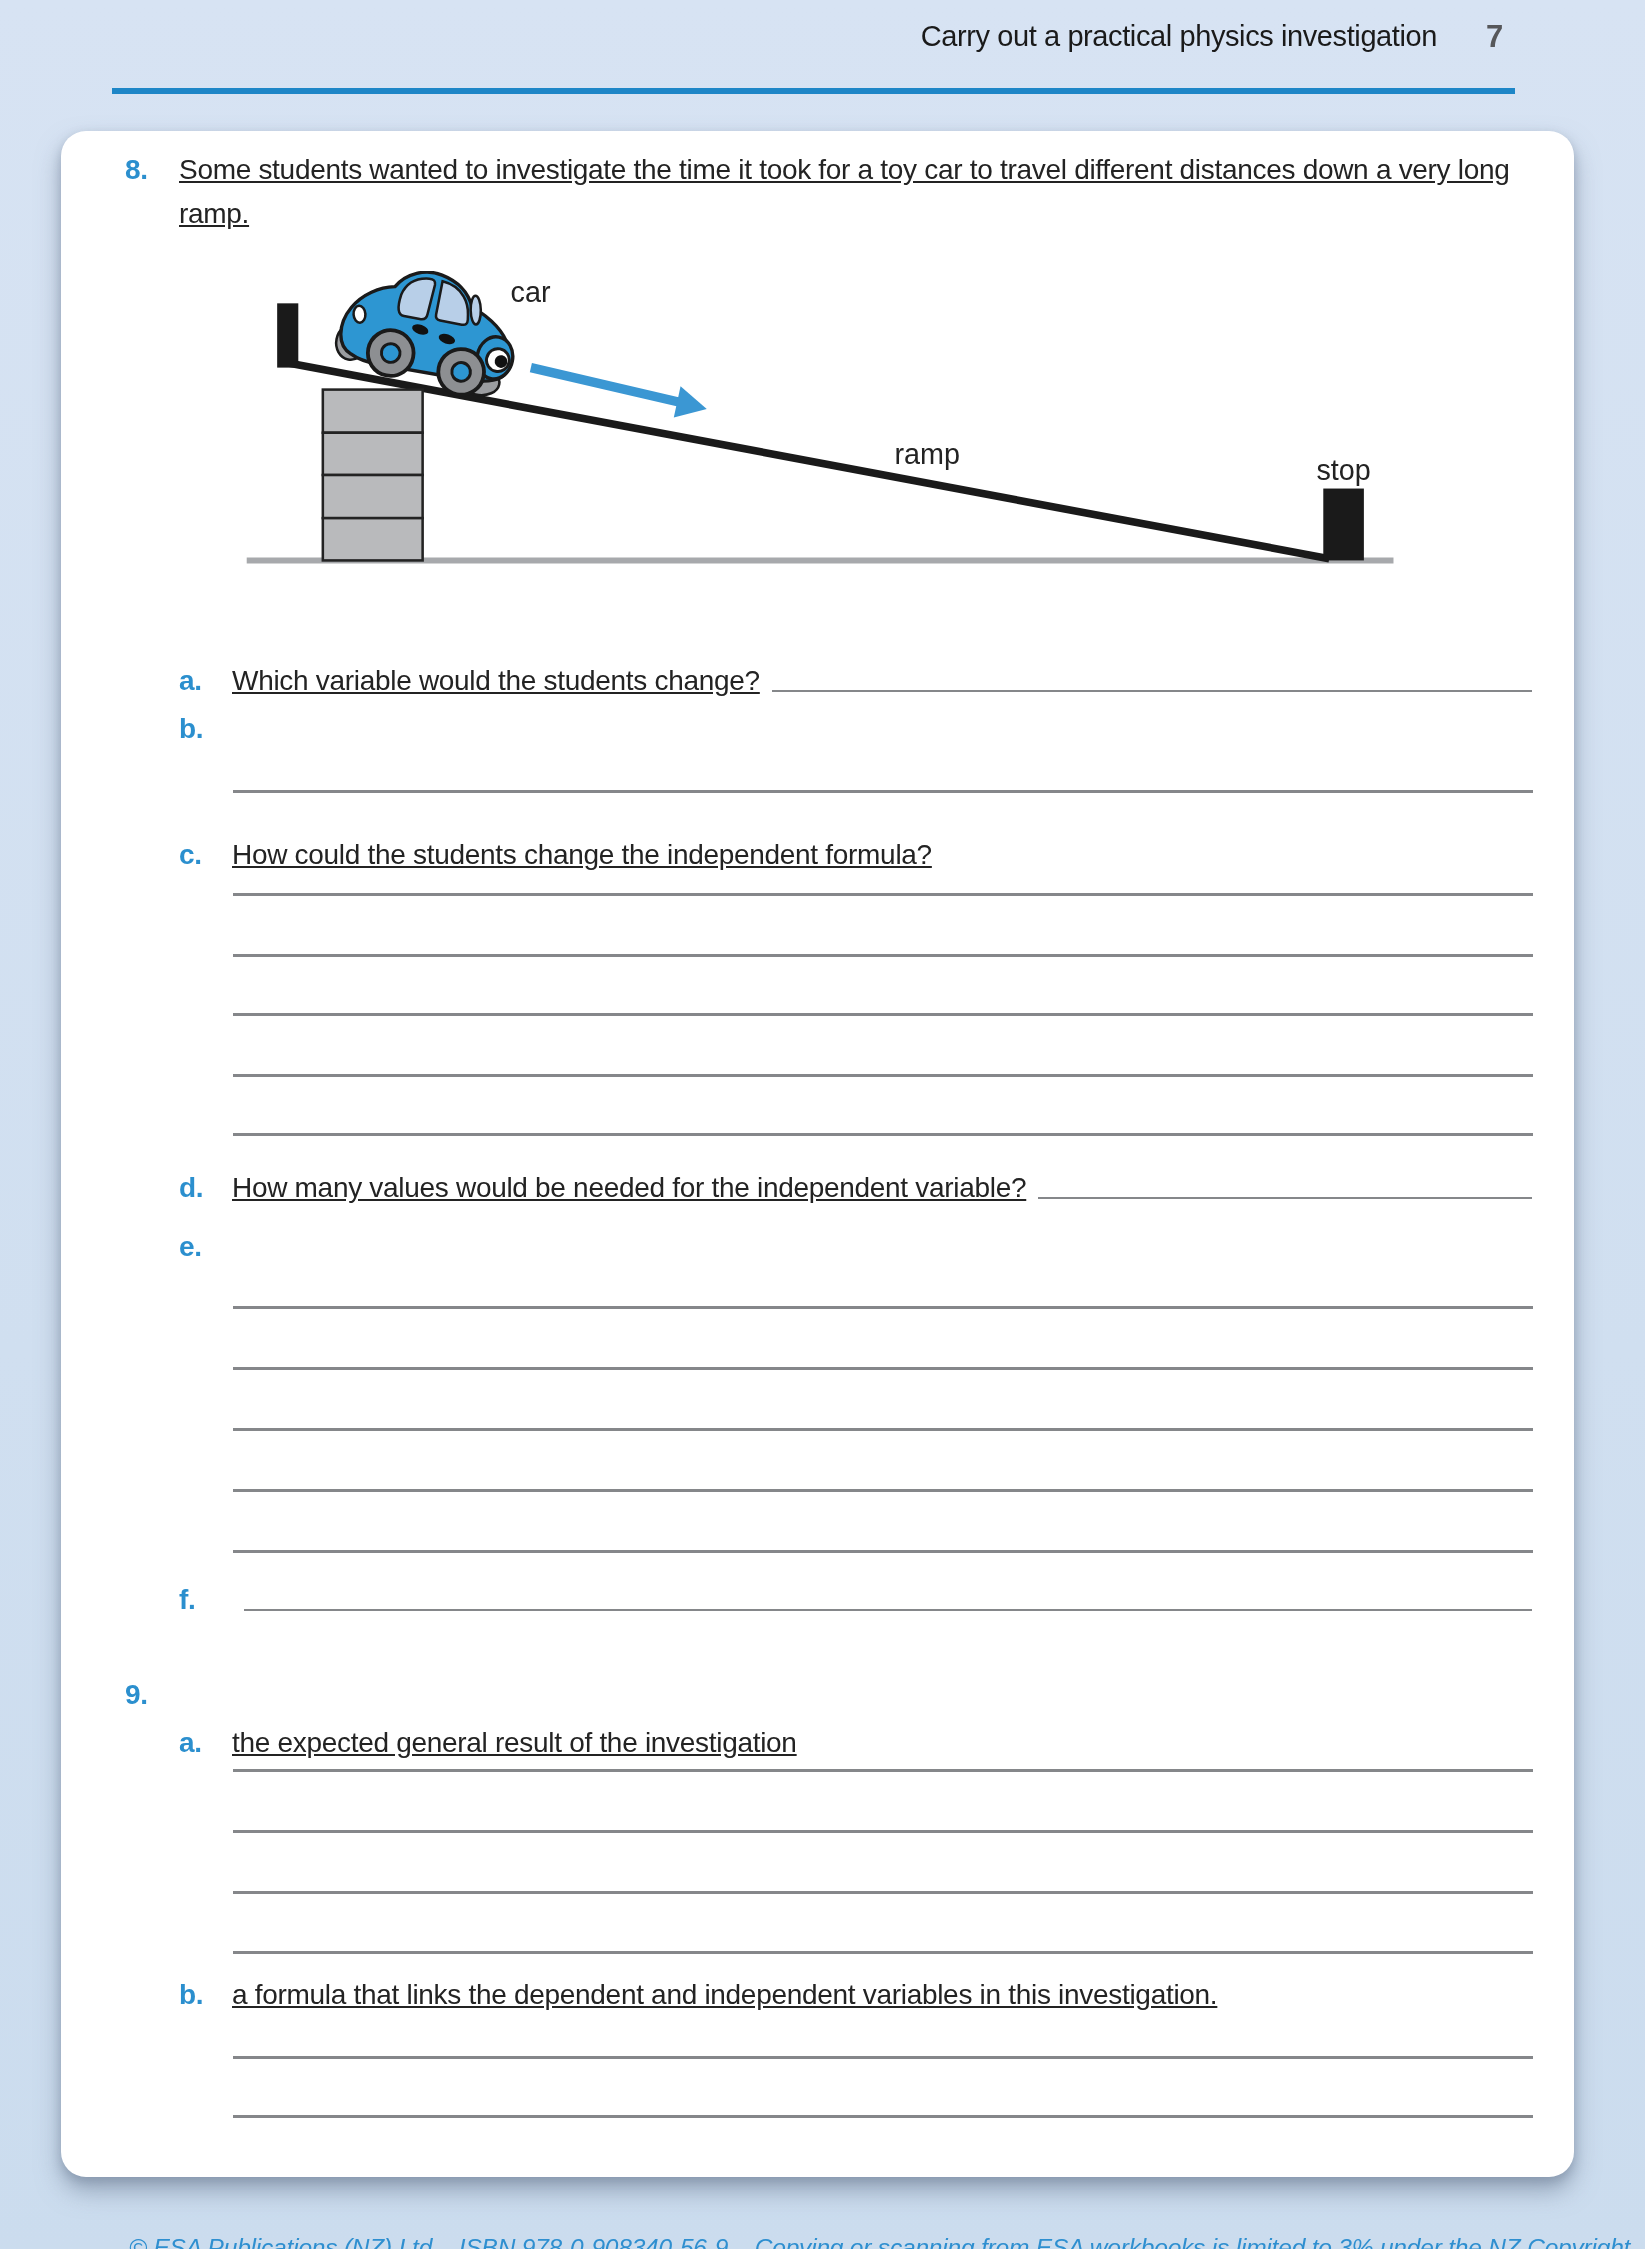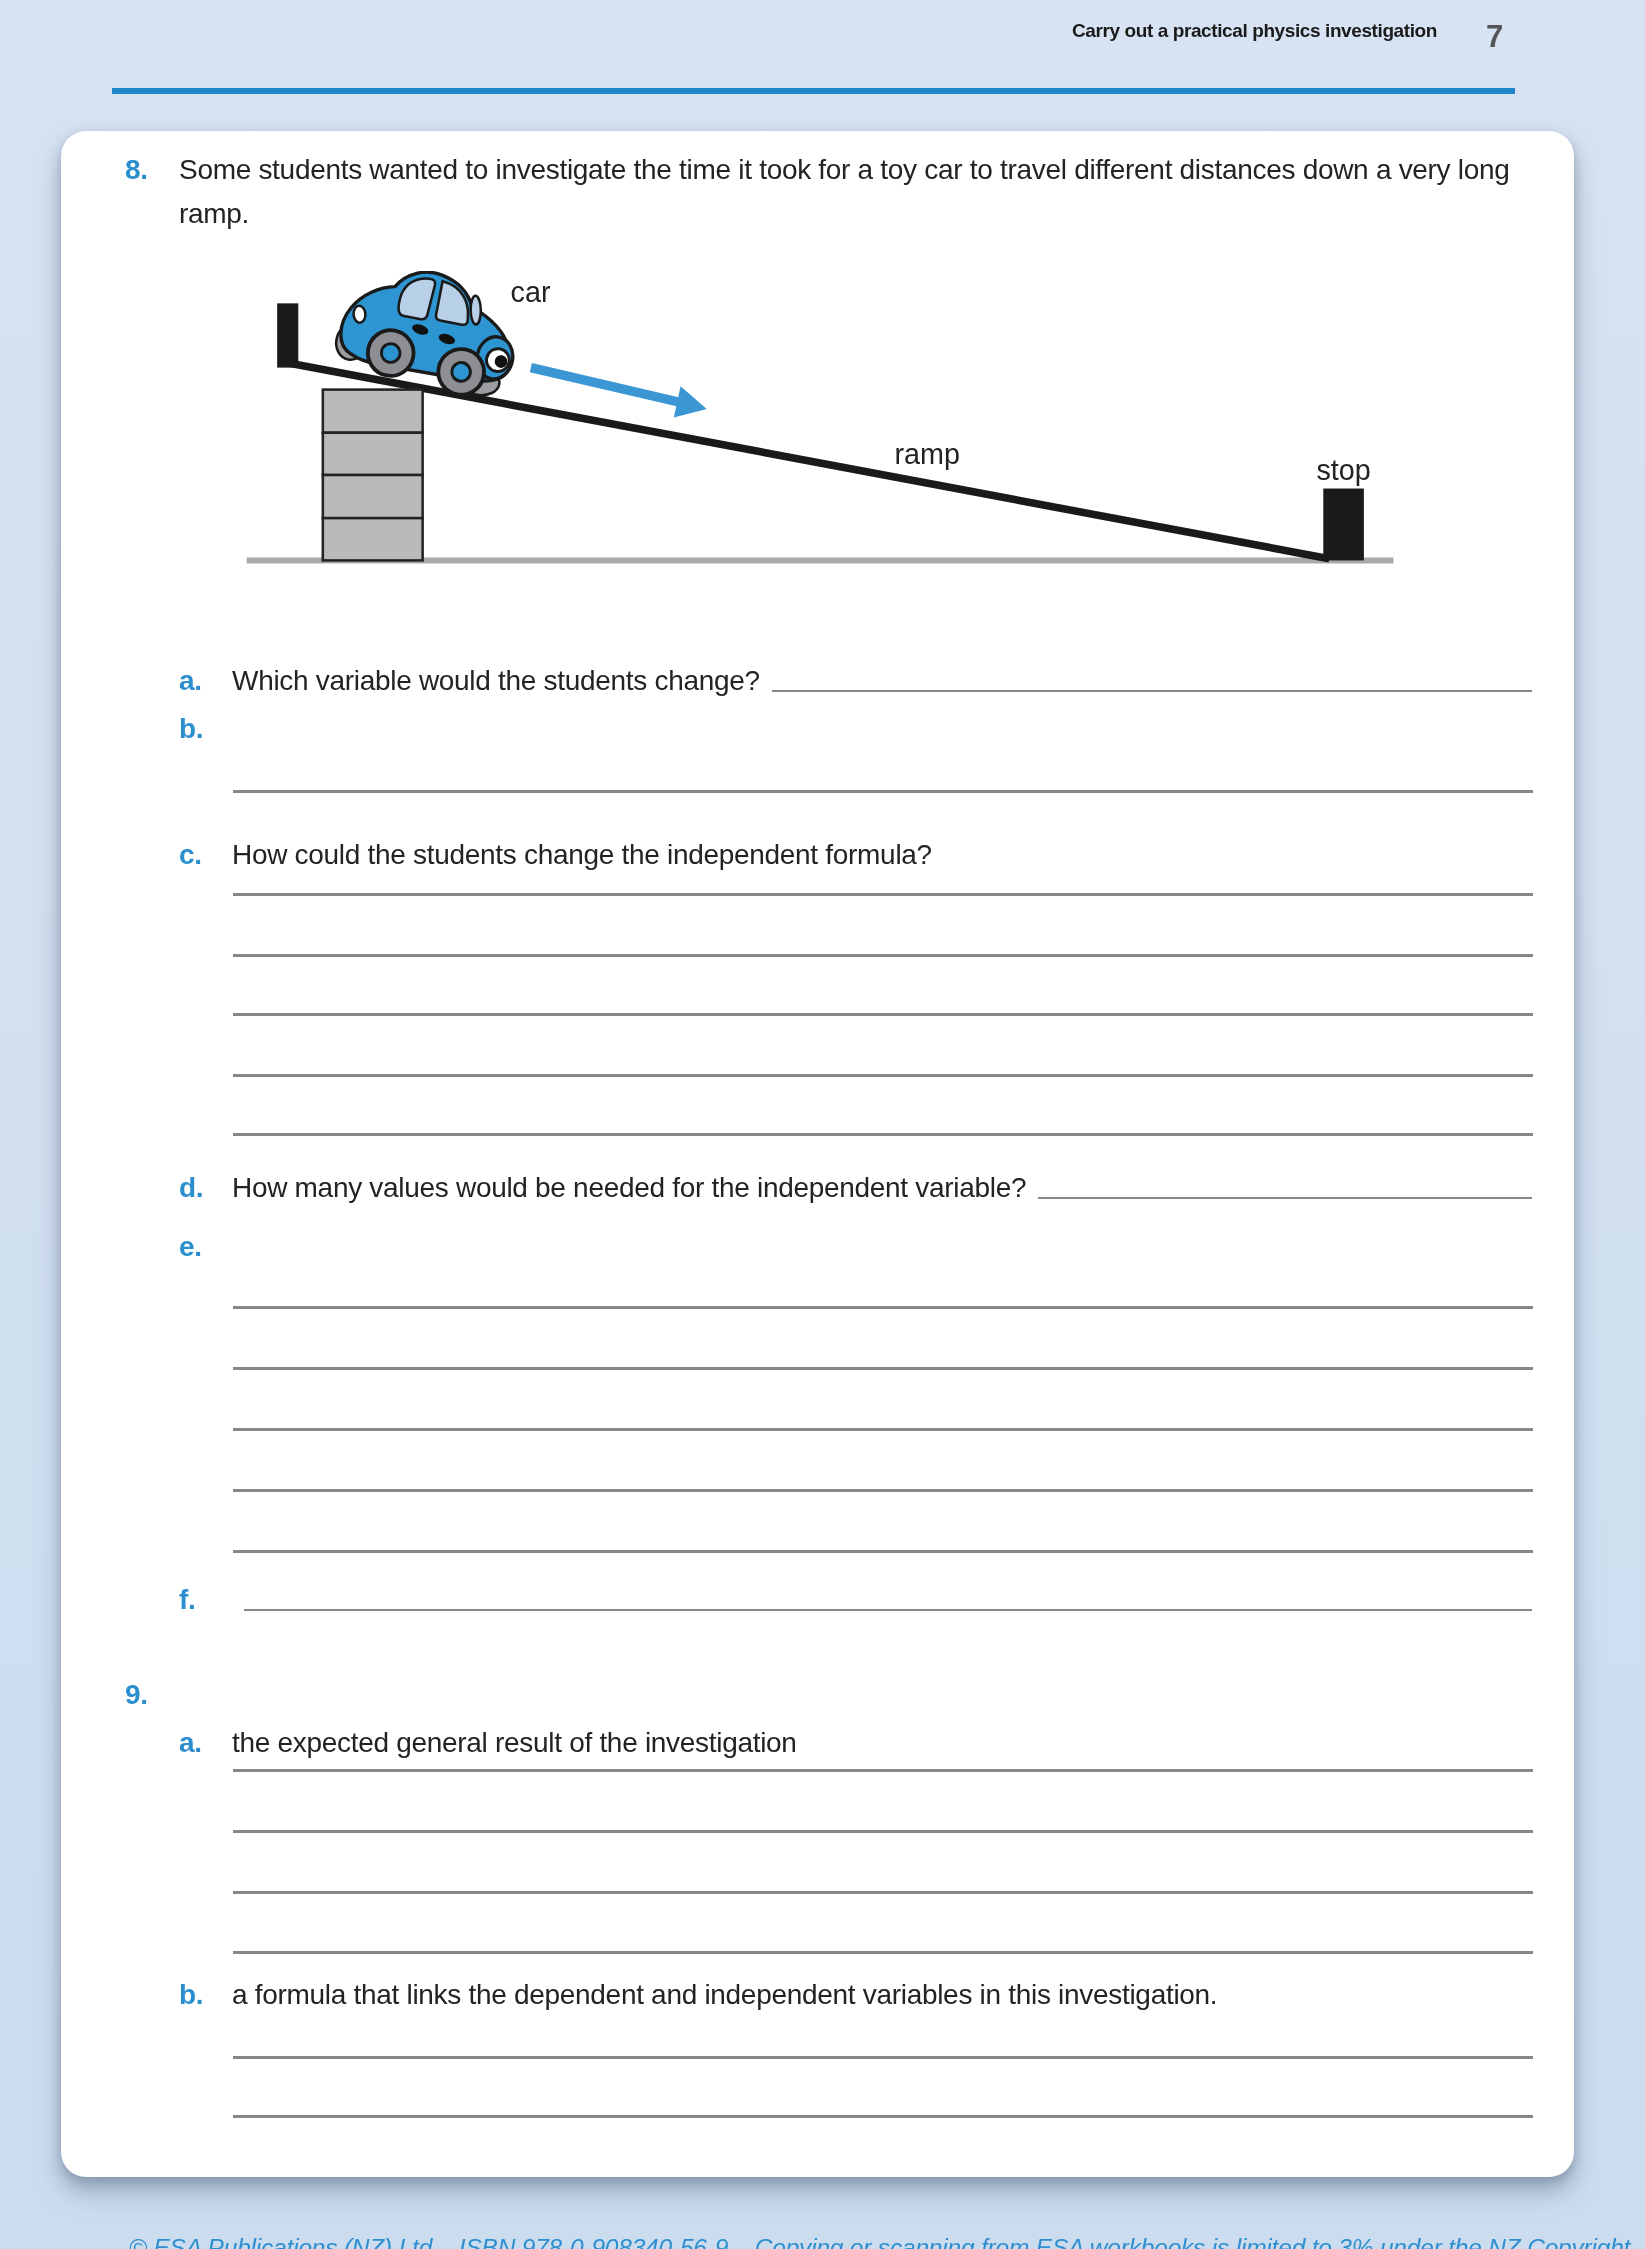--- a/index.html
+++ b/index.html
@@ -7,21 +7,21 @@
     position:relative;
     width:1645px;height:2250px;
     background:linear-gradient(180deg,#d7e3f3 0%,#d0dff0 60%,#cbdcee 100%);
     font-family:"Liberation Sans", sans-serif;
     color:#232323;
     overflow:hidden;
   }
   
   .hdr-title{
     position:absolute;top:20px;right:208px;
-    font-size:19px;font-weight:bold;color:#1a1a1a;letter-spacing:-0.4px;
+    font-size:29px;font-weight:normal;color:#1a1a1a;letter-spacing:-0.4px;
   }
   .hdr-pagenum{
     position:absolute;top:18.6px;left:1486px;
     font-size:31px;font-weight:bold;color:#56575a;
   }
   .hdr-rule{
     position:absolute;left:112px;top:88px;width:1403px;height:6px;
     background:#1e86c7;
   }
   
@@ -32,21 +32,21 @@
   }
   
   .row{
     position:absolute;left:118px;right:42px;
     display:flex;align-items:baseline;
     font-size:28px;line-height:34px;letter-spacing:-0.3px;
   }
   .row.main{left:64px;}
   .num{flex:0 0 54px;font-weight:bold;color:#2b8fce;}
   .letter{flex:0 0 53px;font-weight:bold;color:#2b8fce;}
-  .q{flex:0 1 auto;}
+  .q{flex:0 1 auto;text-decoration:underline;}
   .blue{color:#2b8fce;font-weight:bold;}
   .wraptext{line-height:44px;max-width:1361px;}
   .fill-line{
     flex:1 1 auto;height:2.5px;background:#85878a;
     align-self:flex-end;margin:0 0 6px 12px;min-width:34px;
   }
   .ans{
     position:absolute;left:172px;width:1300px;height:2.5px;background:#85878a;
   }
   

